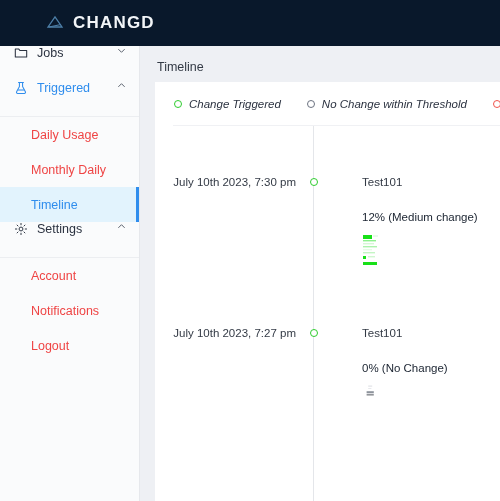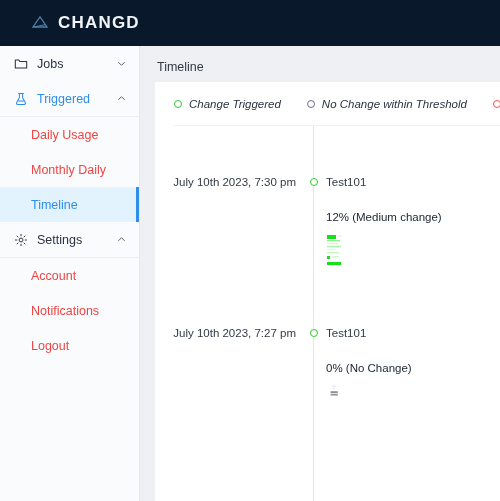--- a/index.html
+++ b/index.html
@@ -8,36 +8,36 @@
     font-family: "Liberation Sans", sans-serif;
     background: #ffffff;
     overflow: hidden;
   }
   .app { position: relative; width: 500px; height: 501px; }
 
   
   .topbar {
     position: absolute; left: 0; top: 0; width: 500px; height: 46px;
     background: #09182b;
-    display: flex; align-items: center;
+    display: flex; align-items: center; padding-left: 15px;
   }
   .logo-wrap { display: flex; align-items: center; margin-left: 30px; gap: 8px; }
   .logo-mark { width: 20px; height: 20px; display: block; }
   .logo-text {
     color: #f2f5f8; font-size: 17px; letter-spacing: 1.2px;
     font-weight: 600; text-transform: uppercase;
   }
 
   
   .sidebar {
     position: absolute; left: 0; top: 46px; width: 140px; height: 455px;
     background: #fafbfc; border-right: 1px solid #e6e8ec;
   }
   .nav-item {
-    position: relative; height: 35px; display: flex; align-items: center;
+    position: relative; height: 35px; display: flex; align-items: flex-start;
     padding-left: 14px; gap: 9px; cursor: pointer;
   }
   .nav-item .nav-label { font-size: 12.5px; color: #2b3240; }
   .nav-item.parent .nav-label { color: #2b3240; }
   .nav-item.parent.open .nav-label { color: #2f8ded; }
   .nav-icon { width: 14px; height: 14px; flex: 0 0 14px; display: block; }
   .chev { position: absolute; right: 13px; width: 9px; height: 9px; }
   .nav-sub {
     height: 35px; display: flex; align-items: center; padding-left: 31px;
     font-size: 12.5px; color: #ef4444; cursor: pointer;
@@ -91,21 +91,21 @@
     font-size: 11.5px; color: #333a45; line-height: 16px;
   }
   .tl-marker {
     position: relative; width: 17px; flex: 0 0 17px;
     display: flex; justify-content: center; padding-top: 4px;
   }
   .tl-dot {
     width: 8px; height: 8px; border-radius: 50%;
     border: 1.4px solid #2ecc2e; background: #ffffff; z-index: 2;
   }
-  .tl-body { padding-left: 4px; }
+  .tl-body { padding-left: 4px; margin-left: 36px; }
   .tl-name { font-size: 11.5px; color: #333a45; line-height: 16px; }
   .tl-pct {
     font-size: 11.5px; font-weight: 400; color: #1a2330;
     margin-top: 21px;
   }
   .thumb {
     margin-top: 10px; width: 22px; height: 36px;
     background: #ffffff; display: block;
   }
   .tl-gap-lg { height: 56px; }

